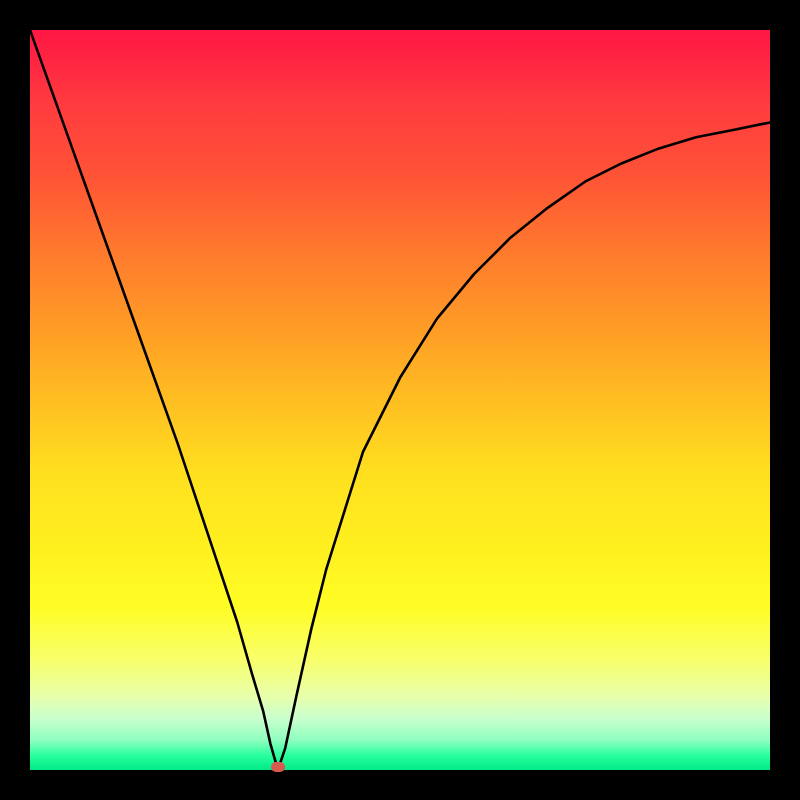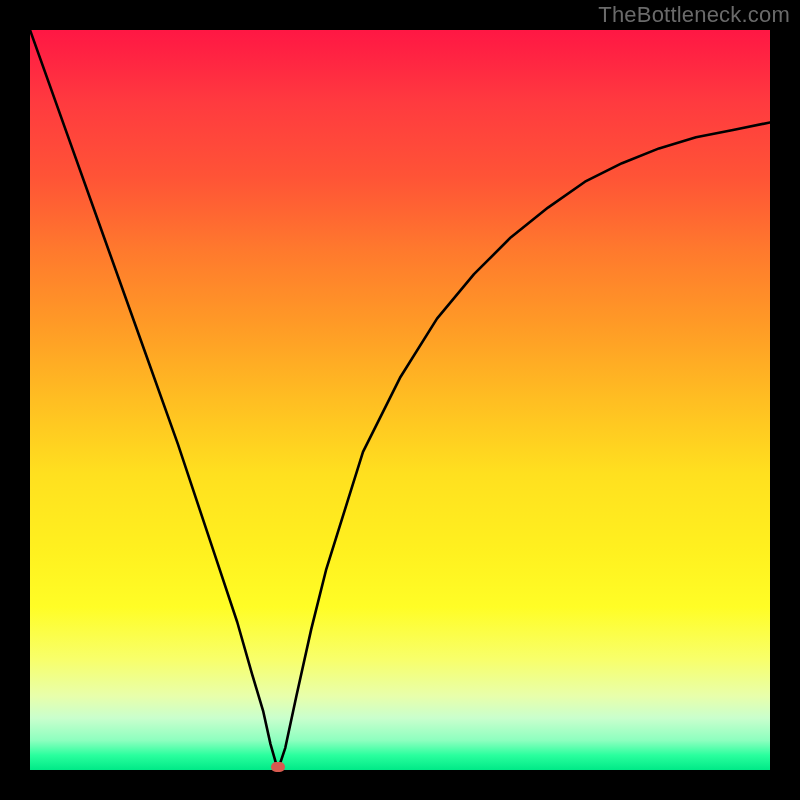--- a/index.html
+++ b/index.html
@@ -65,21 +65,20 @@
     border-radius: 5px;
     background: #d85a4f;
     transform: translate(-50%, -50%);
   }
 </style>
 </head>
 <body>
 
 <div class="frame">
 
-  <div class="watermark">TheBottleneck.com</div>
 
   <div class="plot-area">
     <svg class="curve" viewBox="0 0 740 740" preserveAspectRatio="none">
       <path fill="none" stroke="#000" stroke-width="2.6" stroke-linecap="round" stroke-linejoin="round" d="M0.0 0.0 L37.0 103.6 L74.0 207.2 L111.0 310.8 L148.0 414.4 L185.0 525.4 L207.2 592.0 L222.0 643.8 L233.1 680.8 L240.5 714.1 L247.9 740.0 L255.3 717.8 L266.4 666.0 L281.2 599.4 L296.0 540.2 L333.0 421.8 L370.0 347.8 L407.0 288.6 L444.0 244.2 L481.0 207.2 L518.0 177.6 L555.0 151.7 L592.0 133.2 L629.0 118.4 L666.0 107.3 L703.0 99.9 L740.0 92.5"></path>
     </svg>
     <div class="marker" style="left:247.9px; top:737.0px;"></div>
   </div>
 
 </div>
 

